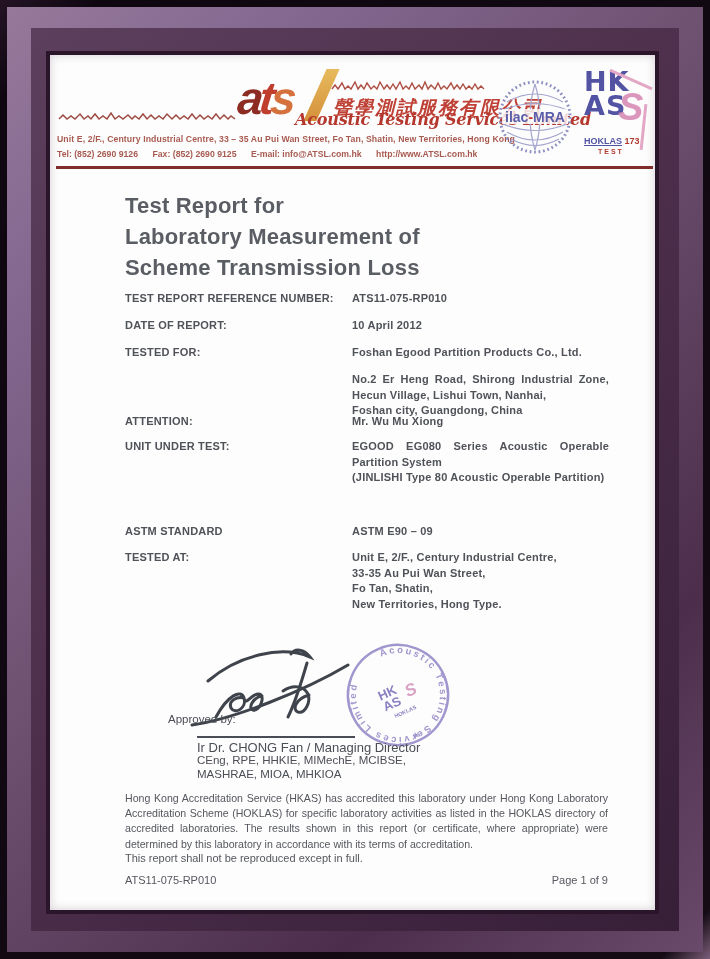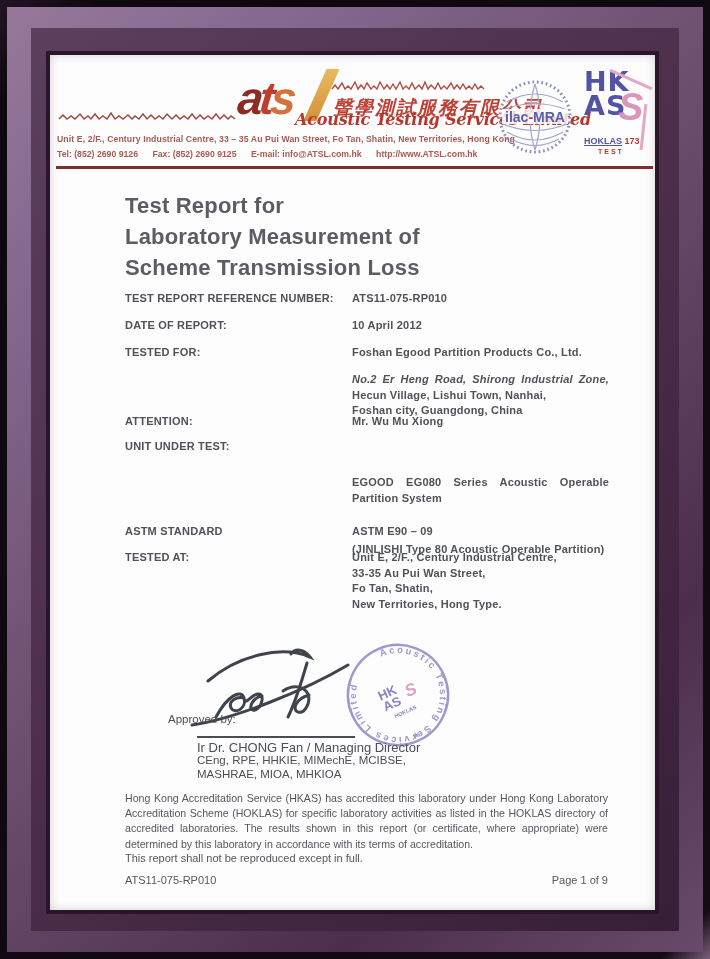--- a/index.html
+++ b/index.html
@@ -48,22 +48,22 @@
     letter-spacing:2px;}
   
   .title{position:absolute;left:75px;top:135px;font-size:22px;font-weight:bold;
     line-height:31px;color:#5a5d64;letter-spacing:0.2px;}
   
   .frow{position:absolute;left:75px;width:484px;display:flex;font-size:11px;font-weight:bold;
     color:#4f5258;letter-spacing:0.2px;line-height:15.5px;}
   .flabel{width:227px;flex:0 0 227px;}
   .fvalue{width:257px;flex:0 0 257px;}
   .nowrap{white-space:nowrap;}
-  .just{text-align:justify;margin-top:36px;}
-  .stretch{text-align:justify;text-align-last:justify;font-style:italic;}
+  .just{text-align:justify;}
+  .stretch{text-align:justify;text-align-last:justify;}
   .r0{top:236px;} .r1{top:263px;} .r2{top:290px;} .r3{top:317px;} .r4{top:359px;}
   .r5{top:384px;} .r6{top:469px;} .r7{top:495px;}
   
   .stamp{position:absolute;left:292px;top:584px;opacity:.92;}
   .signature{position:absolute;left:136px;top:580px;}
   .approved-label{position:absolute;left:75px;top:658px;font-size:11.5px;color:#4b4e55;margin-left:43px;}
   .sig-line{position:absolute;left:147px;top:681px;width:158px;height:2px;background:#4a4d55;}
   .app-name{position:absolute;left:147px;top:685px;font-size:13px;color:#4b4e55;white-space:nowrap;}
   .app-cred1{position:absolute;left:147px;top:699px;font-size:11.5px;color:#4b4e55;white-space:nowrap;}
   .app-cred2{position:absolute;left:147px;top:713px;font-size:11.5px;color:#4b4e55;white-space:nowrap;}

